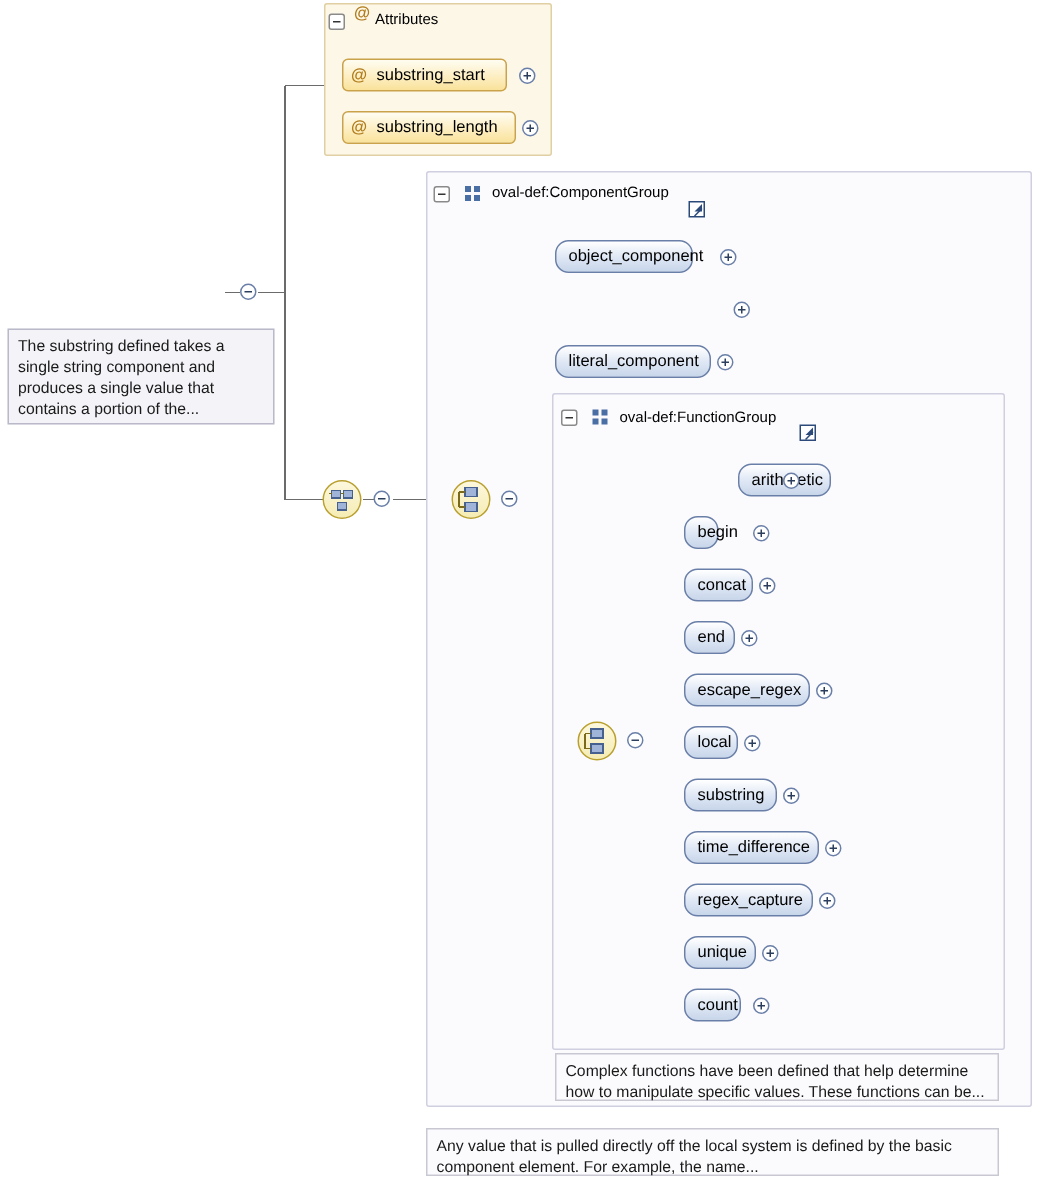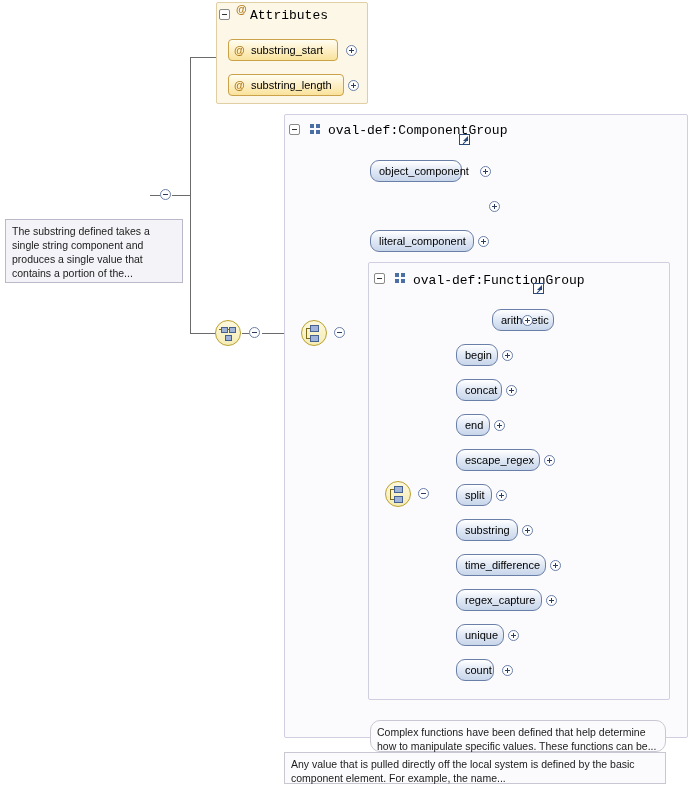--- a/index.html
+++ b/index.html
@@ -104,24 +104,23 @@
     border: 1px solid #cfcfe0;
     background: #fbfbfe;
     border-radius: 2px;
   }
   .panel.attrs {
     background: #fdf7e8;
     border: 1px solid #e0cfa2;
   }
   .panel-title {
     position: absolute;
-    font-size: 13px;
+    font-size: 10px;
     white-space: nowrap;
     color: #000;
-    font-family: Liberation Mono, monospace;
   }
   
   .toggle {
     position: absolute;
     width: 11px;
     height: 11px;
     box-sizing: border-box;
     border: 1px solid #8a8a8a;
     background: #ffffff;
     border-radius: 2px;
@@ -366,42 +365,42 @@
       </g>
     </svg>
   </div>
   <div class="circ" style="left:418px; top:488px;"></div>
 
   <div class="elem" style="left:456px; top:309px; width:62px;margin-left:36px;">
     <span>arithmetic</span>
   </div>
   <div class="circ plus" style="left:522px; top:315px;"></div>
 
-  <div class="elem" style="left:456px; top:344px; width:42px;">
+  <div class="elem" style="left:456px; top:344px; width:23px;">
     <span>begin</span>
   </div>
   <div class="circ plus" style="left:502px; top:350px;"></div>
 
   <div class="elem" style="left:456px; top:379px; width:46px;">
     <span>concat</span>
   </div>
   <div class="circ plus" style="left:506px; top:385px;"></div>
 
   <div class="elem" style="left:456px; top:414px; width:34px;">
     <span>end</span>
   </div>
   <div class="circ plus" style="left:494px; top:420px;"></div>
 
   <div class="elem" style="left:456px; top:449px; width:84px;">
     <span>escape_regex</span>
   </div>
   <div class="circ plus" style="left:544px; top:455px;"></div>
 
   <div class="elem" style="left:456px; top:484px; width:36px;">
-    <span>split</span>
+    <span>local</span>
   </div>
   <div class="circ plus" style="left:496px; top:490px;"></div>
 
   <div class="elem" style="left:456px; top:519px; width:62px;">
     <span>substring</span>
   </div>
   <div class="circ plus" style="left:522px; top:525px;"></div>
 
   <div class="elem" style="left:456px; top:554px; width:90px;">
     <span>time_difference</span>
@@ -416,17 +415,17 @@
   <div class="elem" style="left:456px; top:624px; width:48px;">
     <span>unique</span>
   </div>
   <div class="circ plus" style="left:508px; top:630px;"></div>
 
   <div class="elem" style="left:456px; top:659px; width:38px;">
     <span>count</span>
   </div>
   <div class="circ plus" style="left:502px; top:665px;"></div>
 
-  <div class="doc plain" style="left:370px; top:720px; width:296px; height:32px;border-radius:10px;">Complex functions have been defined that help determine how to manipulate specific values. These functions can be...</div>
+  <div class="doc plain" style="left:370px; top:702px; width:296px; height:32px;">Complex functions have been defined that help determine how to manipulate specific values. These functions can be...</div>
 
   <div class="doc plain" style="left:284px; top:752px; width:382px; height:32px;">Any value that is pulled directly off the local system is defined by the basic component element. For example, the name...</div>
 
 </div>
 
 </body></html>

